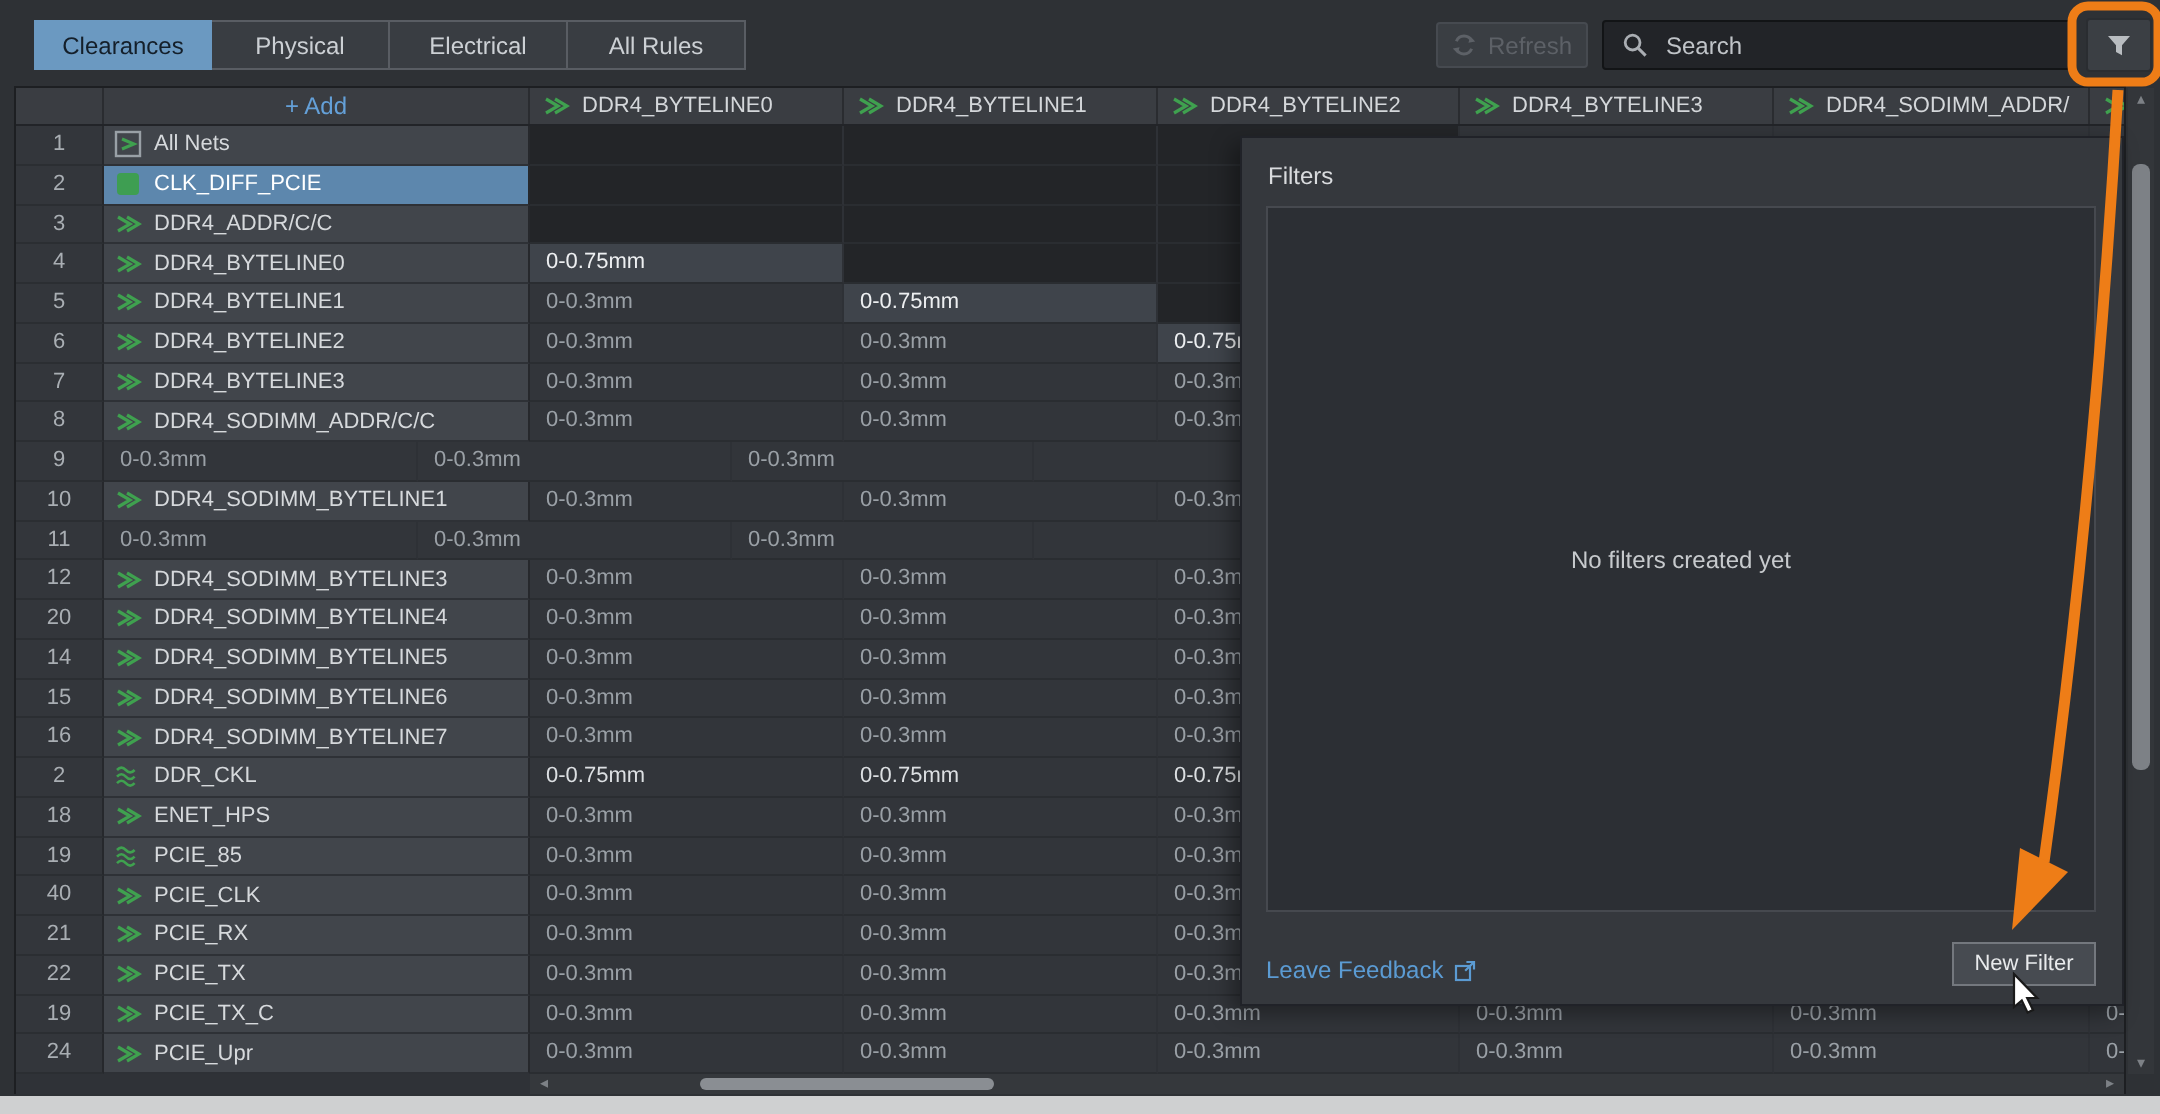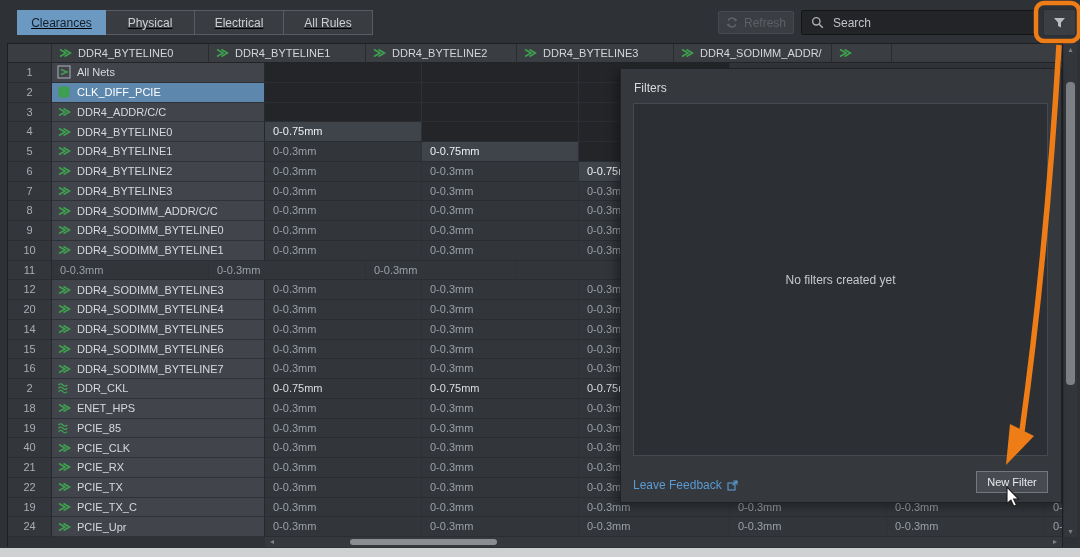--- a/index.html
+++ b/index.html
@@ -1,21 +1,21 @@
 <!DOCTYPE html>
 <html><head>
 <meta charset="utf-8">
 <style>
   html,body{margin:0;padding:0;}
   body{width:1080px;height:557px;background:#cfd0d1;position:relative;overflow:hidden;
        font-family:"Liberation Sans",sans-serif;}
   .app{position:absolute;left:0;top:0;width:1080px;height:548px;background:#2e3135;overflow:hidden;}
 
   
-  .tabs{position:absolute;left:17px;top:10px;display:flex;text-decoration:underline;}
+  .tabs{position:absolute;left:17px;top:10px;display:flex;}
   .tab{width:89px;height:25px;line-height:25px;text-align:center;font-size:12px;
        background:#393d42;color:#ccd0d4;border:1px solid #595d63;box-sizing:border-box;cursor:default;}
   .tab + .tab{border-left:none;}
   .tab.active{background:#6b99c1;color:#141f2a;border-color:#6b99c1;}
   .refresh-btn{position:absolute;left:718px;top:11px;width:76px;height:23px;background:#3a3e43;
        border:1px solid #464a50;border-radius:2px;color:#5d6167;font-size:12px;
        display:flex;align-items:center;justify-content:center;gap:6px;padding:0;}
   .search-box{position:absolute;left:801px;top:10px;width:237px;height:25px;background:#222428;
        border:1px solid #121416;border-radius:2px;display:flex;align-items:center;gap:7px;
        padding:0 9px;box-sizing:border-box;}
@@ -111,20 +111,23 @@
     <span class="icon">
       <svg width="13" height="12" viewBox="0 0 13 12">
           <path d="M1 1 H12 L8 5.6 V10.6 L5 9 V5.6 Z" fill="#b9bdc1"></path>
         </svg>
     </span>
   </button>
 
   <div class="grid">
     <div class="header-row" id="headerRow">
       <div class="corner"></div>
+      <div class="name-header">
+        <span>+ Add</span>
+      </div>
     <div class="col-h" style="width: 157px;">
           <span class="icon">
             <svg width="14" height="14" viewBox="0 0 14 14">
               <path d="M2 3.5 L8 7 L2 10.5" fill="none" stroke="#3fa14f" stroke-width="1.6"></path>
               <path d="M6.5 3.5 L12.5 7 L6.5 10.5" fill="none" stroke="#3fa14f" stroke-width="1.6"></path>
             </svg>
           </span>
           <span>DDR4_BYTELINE0</span>
         </div>
         <div class="col-h" style="width: 157px;">
@@ -312,29 +315,20 @@
           </div>
           <div class="cell-data" style="width: 157px;">0-0.3mm</div>
           <div class="cell-data" style="width: 157px;">0-0.3mm</div>
           <div class="cell-data" style="width: 151px;">0-0.3mm</div>
           <div class="cell-data" style="width: 157px;"></div>
           <div class="cell-data" style="width: 158px;"></div>
           <div class="cell-data" style="width: 60px;"></div>
         </div>
         <div class="row">
           <div class="cell-num">9</div>
-          <div class="cell-name">
-            <span class="icon">
-              <svg width="14" height="14" viewBox="0 0 14 14">
-                <path d="M2 3.5 L8 7 L2 10.5" fill="none" stroke="#3fa14f" stroke-width="1.6"></path>
-                <path d="M6.5 3.5 L12.5 7 L6.5 10.5" fill="none" stroke="#3fa14f" stroke-width="1.6"></path>
-              </svg>
-            </span>
-            <span>DDR4_SODIMM_BYTELINE0</span>
-          </div>
           <div class="cell-data" style="width: 157px;">0-0.3mm</div>
           <div class="cell-data" style="width: 157px;">0-0.3mm</div>
           <div class="cell-data" style="width: 151px;">0-0.3mm</div>
           <div class="cell-data" style="width: 157px;"></div>
           <div class="cell-data" style="width: 158px;"></div>
           <div class="cell-data" style="width: 60px;"></div>
         </div>
         <div class="row">
           <div class="cell-num">10</div>
           <div class="cell-name">

